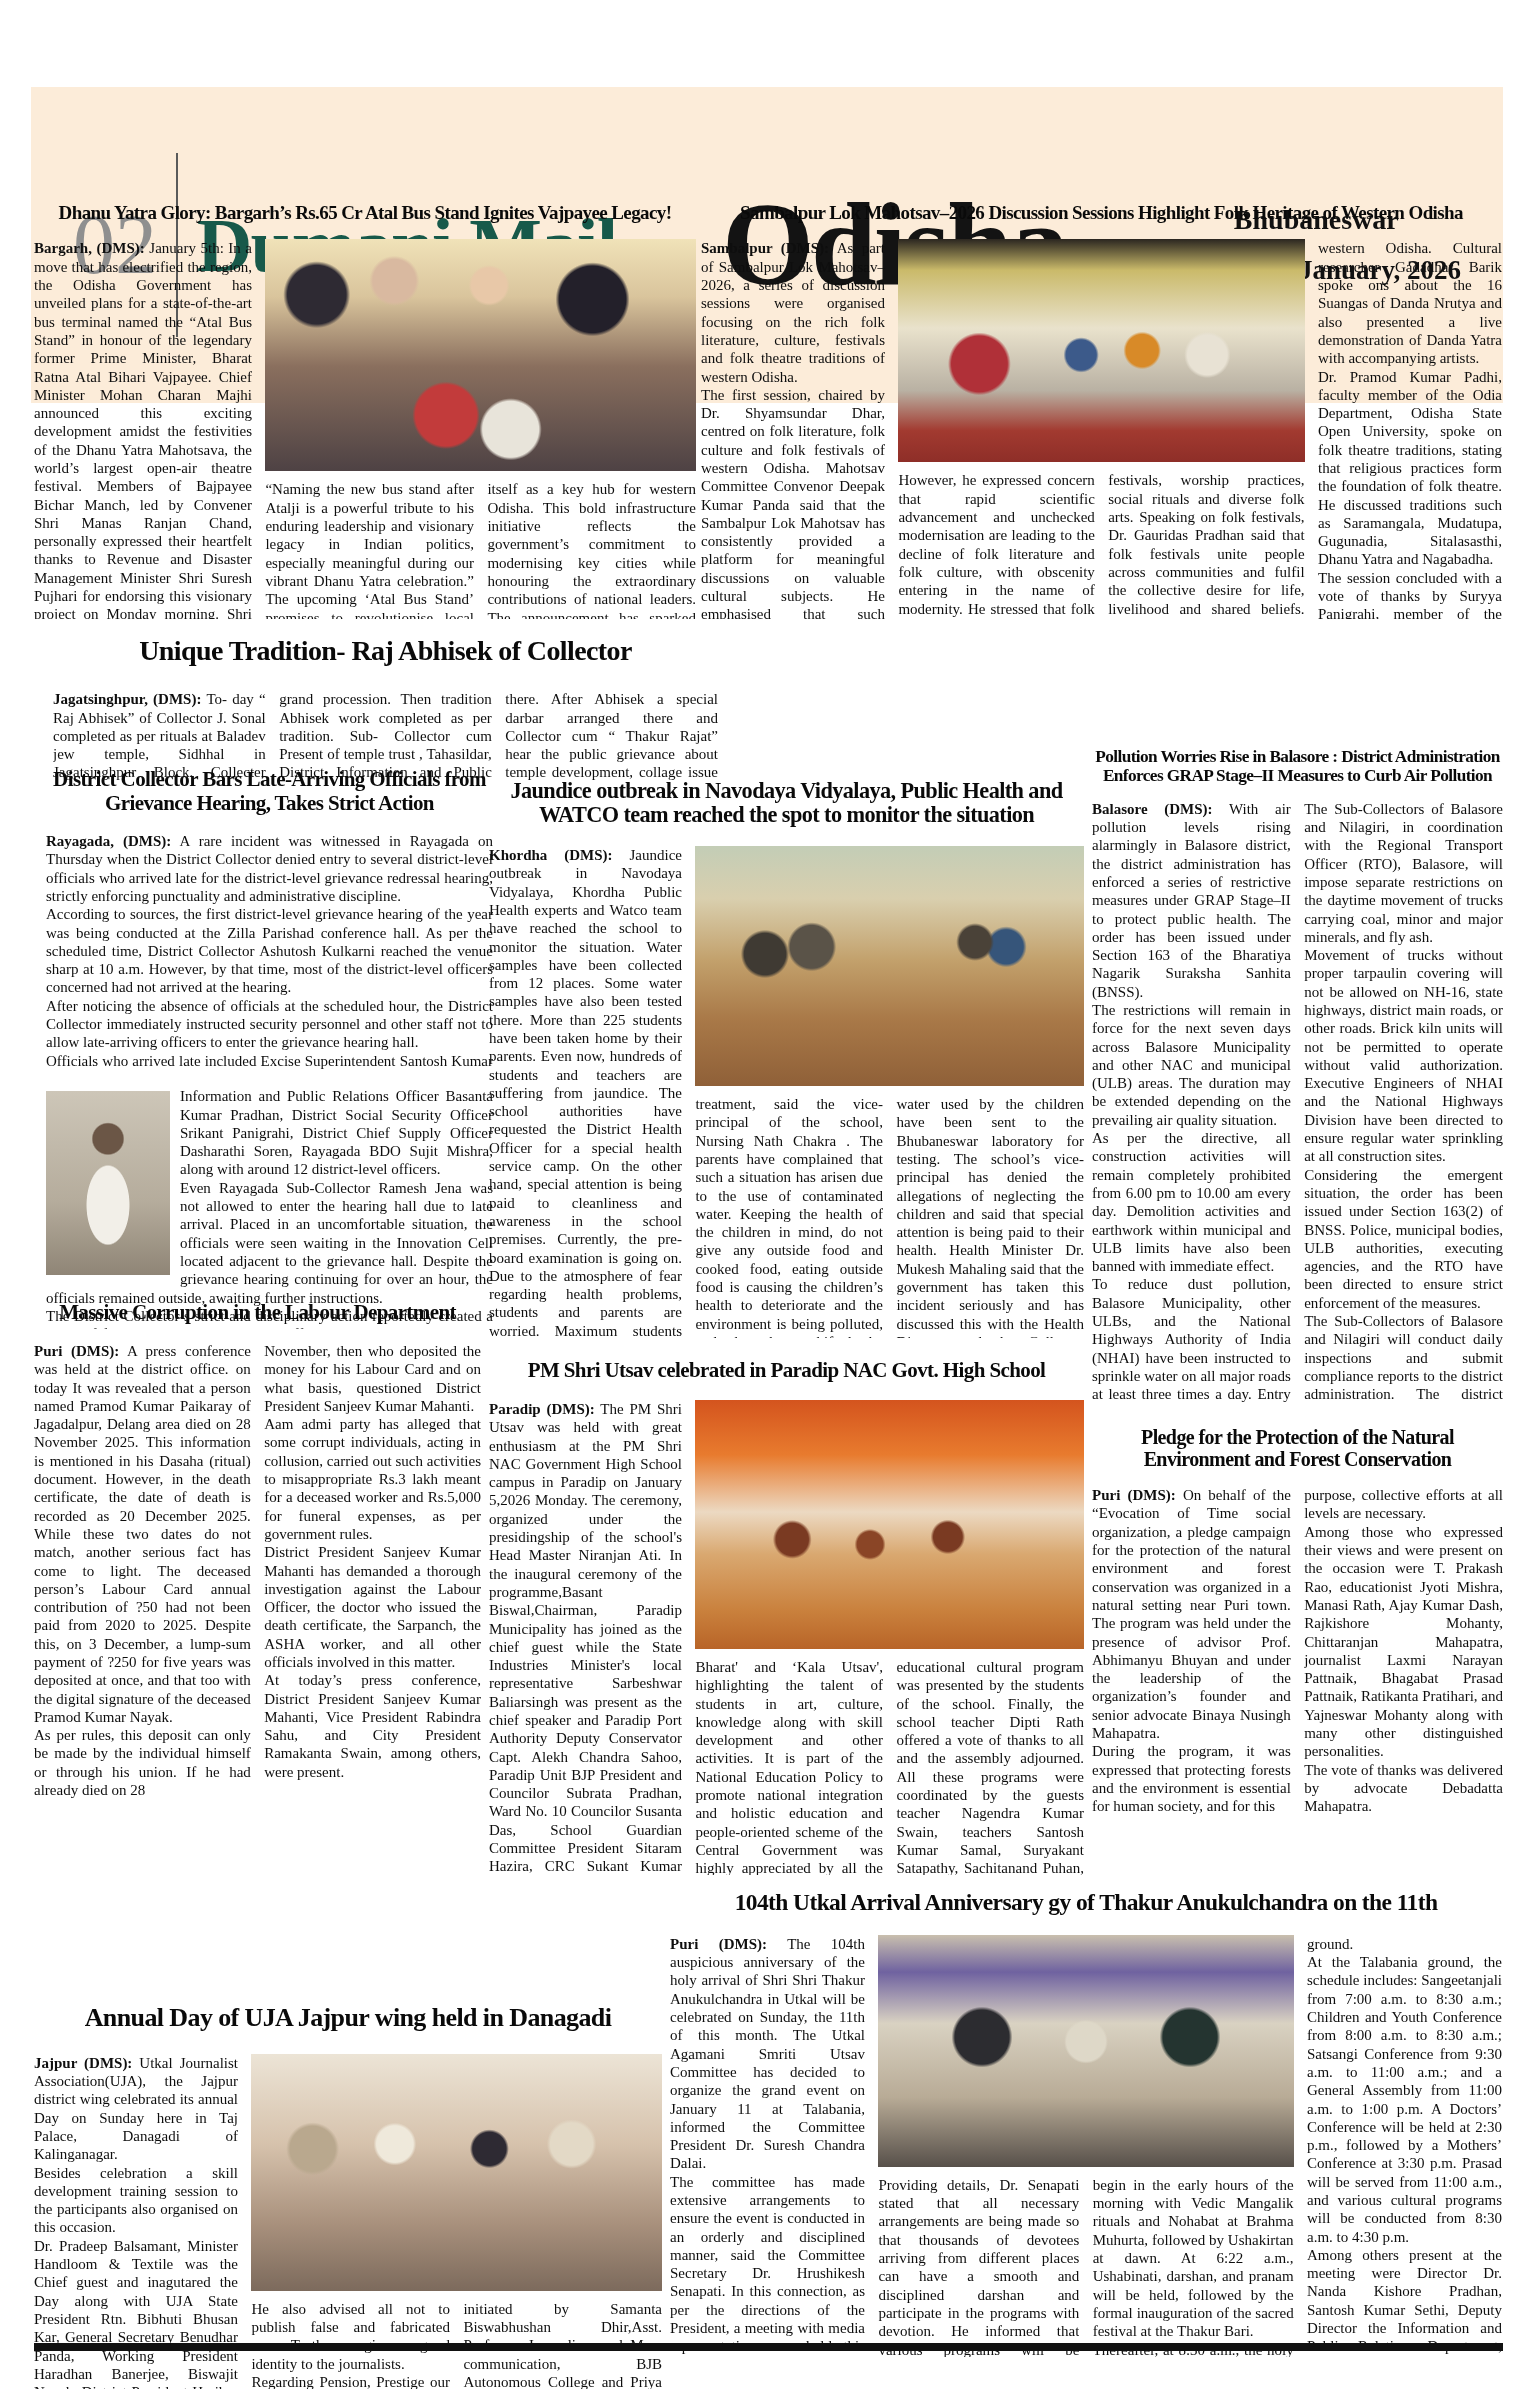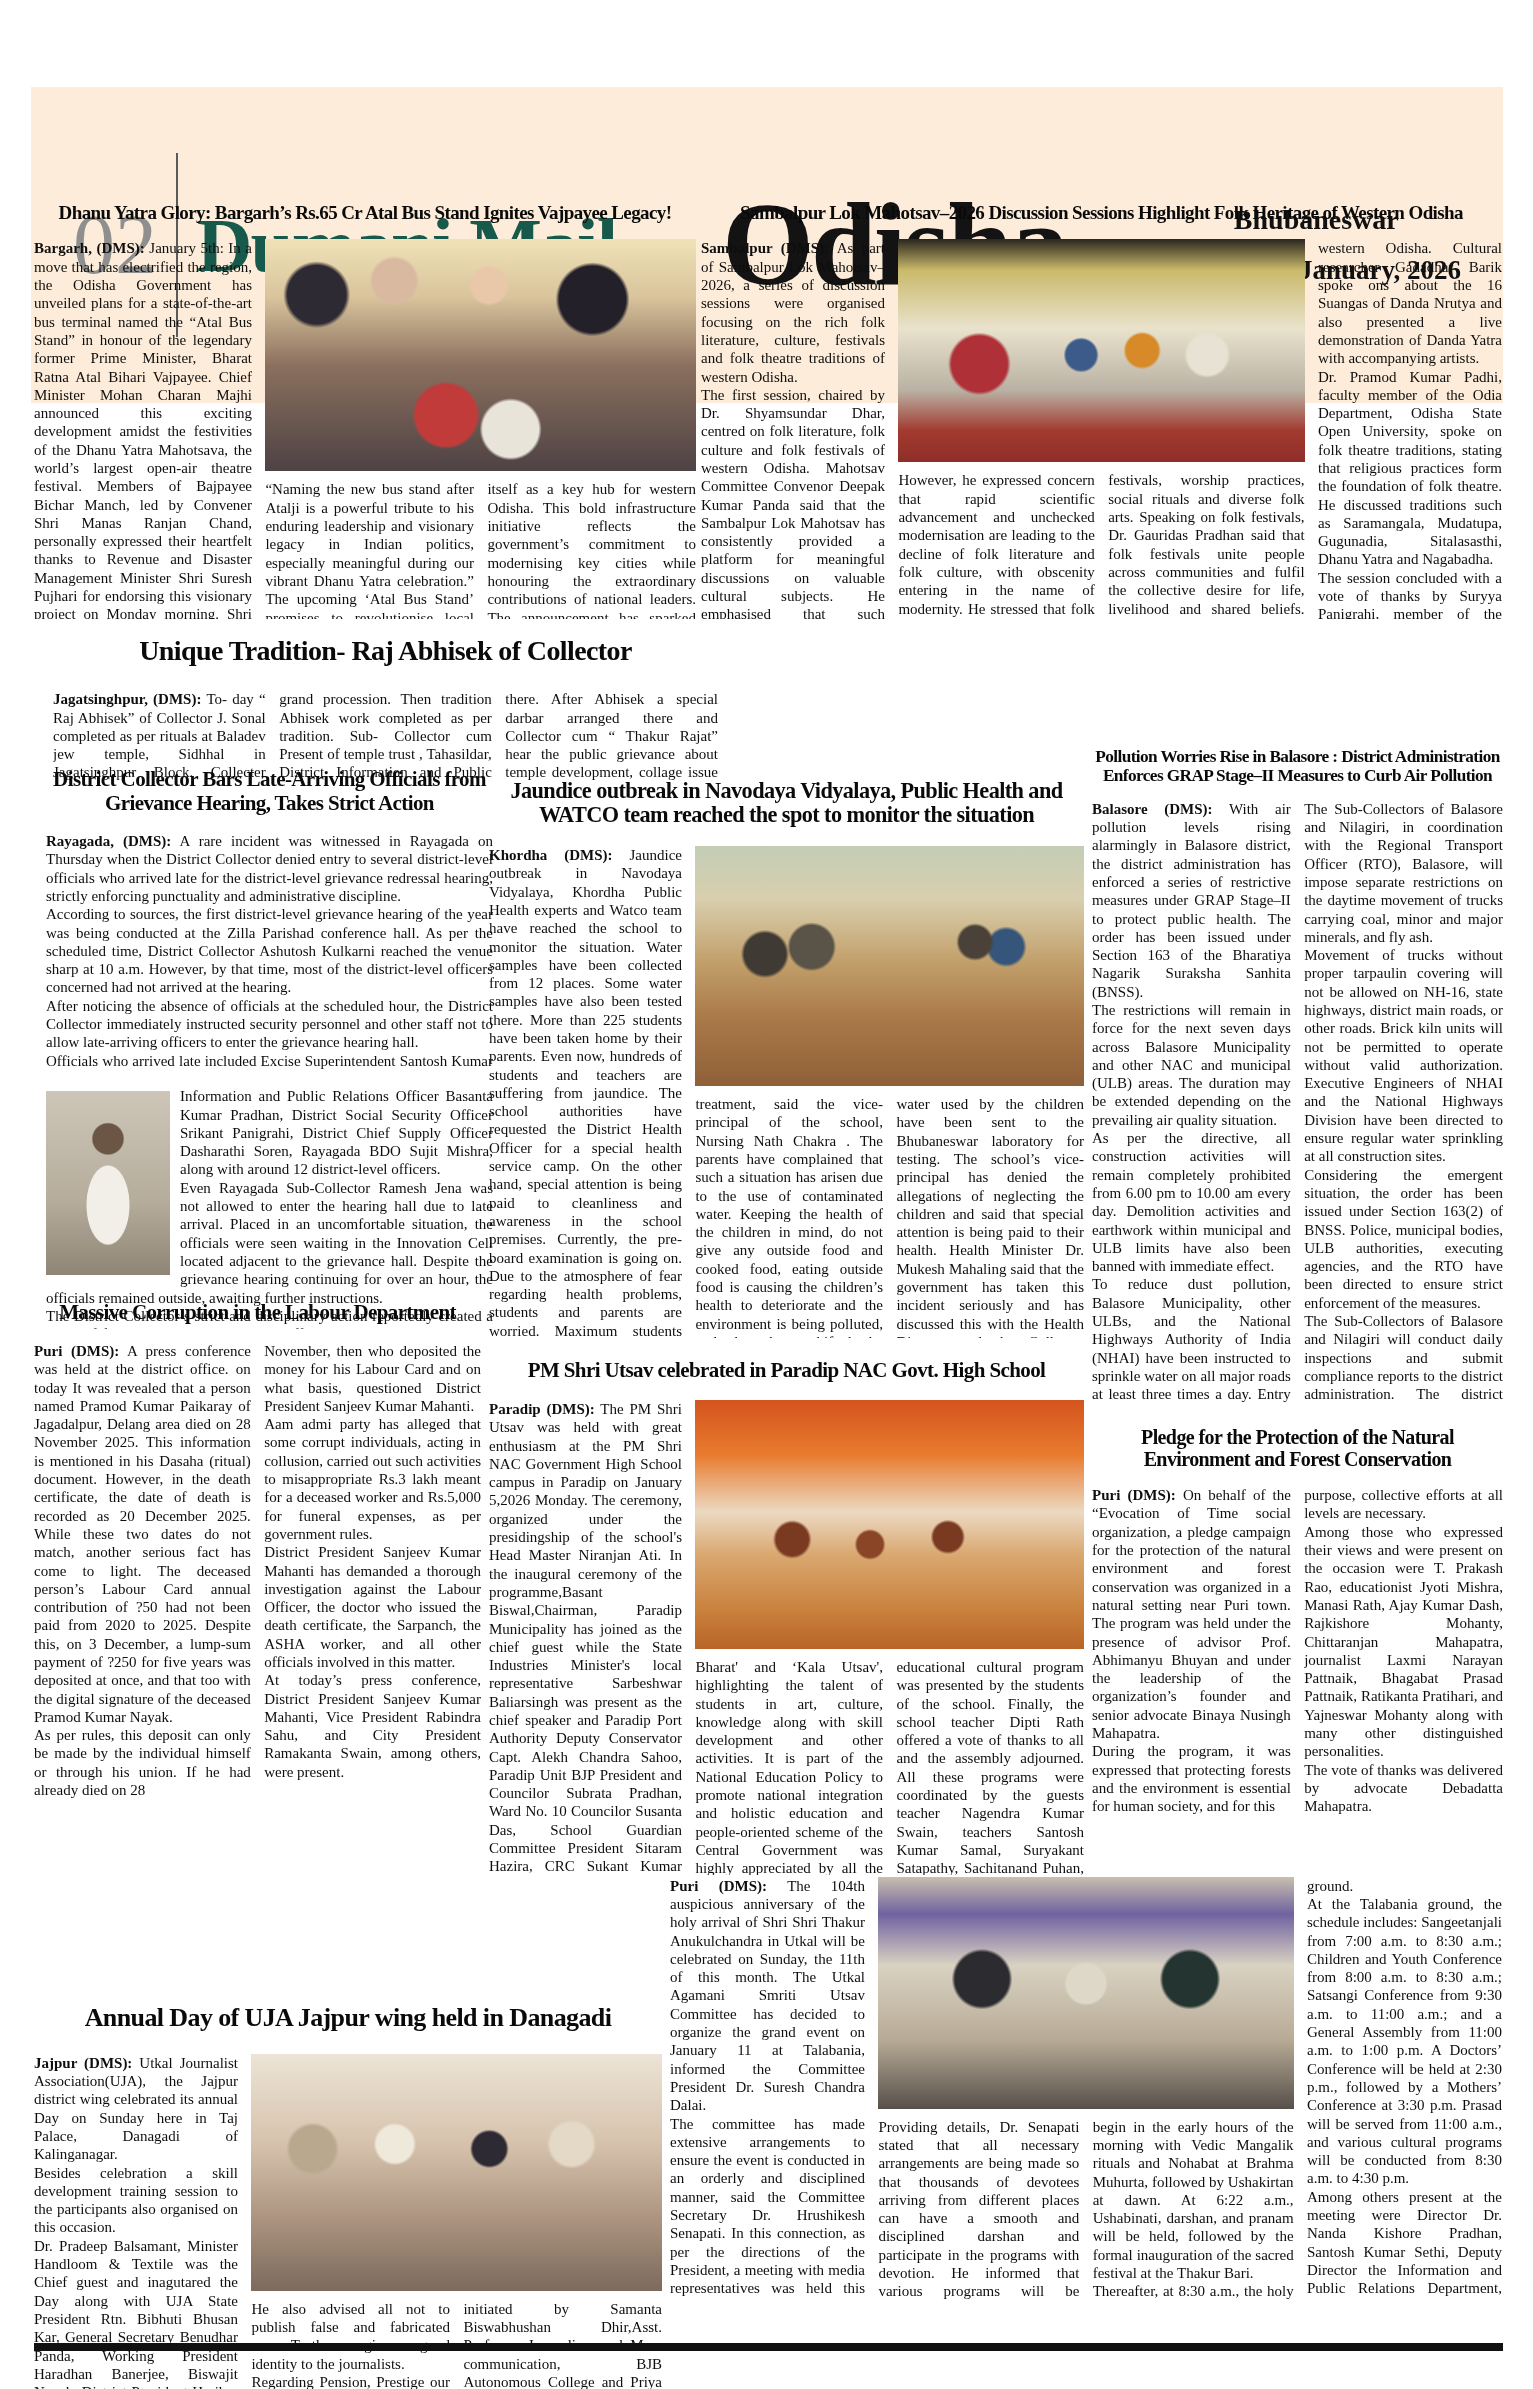--- a/index.html
+++ b/index.html
@@ -295,20 +295,21 @@
 Skill Development Programme</span></div>
           <div class="col"><span class="btxt">initiated by Samanta Biswabhushan Dhir,Asst. Professor Journalism and Mass communication, BJB Autonomous College and Priya Ranjan Kar,Counsellor Odisha State Open University Journalism and Mass Communication Dept.
 More than two dozens of Journalist in the district were joined the UJA.
 Ranga Ballava Sahoo,Working President, Subasis Rout,Secretary, Pradeep Jena,Vice-President of UJA, Jajpur were jointly coordinated the Programme. Above two hundred members in the district were participated and enjoyed.</span></div>
         </div>
       </div>
     </div>
   </section>
 
   <section class="article a-utkal">
+    <h2 class="hl nowrap">104th Utkal Arrival Anniversary gy of Thakur Anukulchandra on the 11th</h2>
     <div class="abody">
       <div class="col c1"><b class="dl">Puri (DMS):</b> <span class="btxt">The 104th auspicious anniversary of the holy arrival of Shri Shri Thakur Anukulchandra in Utkal will be celebrated on Sunday, the 11th of this month. The Utkal Agamani Smriti Utsav Committee has decided to organize the grand event on January 11 at Talabania, informed the Committee President Dr. Suresh Chandra Dalai.
 The committee has made extensive arrangements to ensure the event is conducted in an orderly and disciplined manner, said the Committee Secretary Dr. Hrushikesh Senapati. In this connection, as per the directions of the President, a meeting with media representatives was held this morning at the Puri Satsang Thakur Bari premises.</span></div>
       <div class="stack" style="flex:1 1 auto;">
         <div class="photo ph-utkal"></div>
         <div class="tworow">
           <div class="col"><span class="btxt">Providing details, Dr. Senapati stated that all necessary arrangements are being made so that thousands of devotees arriving from different places can have a smooth and disciplined darshan and participate in the programs with devotion. He informed that various programs will be conducted on the 11th through multiple pandals at the Talabania festival ground.
 Joint Secretary of the Committee, Niranjan Behera, gave a detailed schedule and said the program will</span></div>
           <div class="col"><span class="btxt">begin in the early hours of the morning with Vedic Mangalik rituals and Nohabat at Brahma Muhurta, followed by Ushakirtan at dawn. At 6:22 a.m., Ushabinati, darshan, and pranam will be held, followed by the formal inauguration of the sacred festival at the Thakur Bari.
 Thereafter, at 8:30 a.m., the holy idol will be placed on a chariot and taken in a grand procession from the Satsang Thakur Bari via the Railway Station and Subash Bose Square to the Talabania</span></div>

